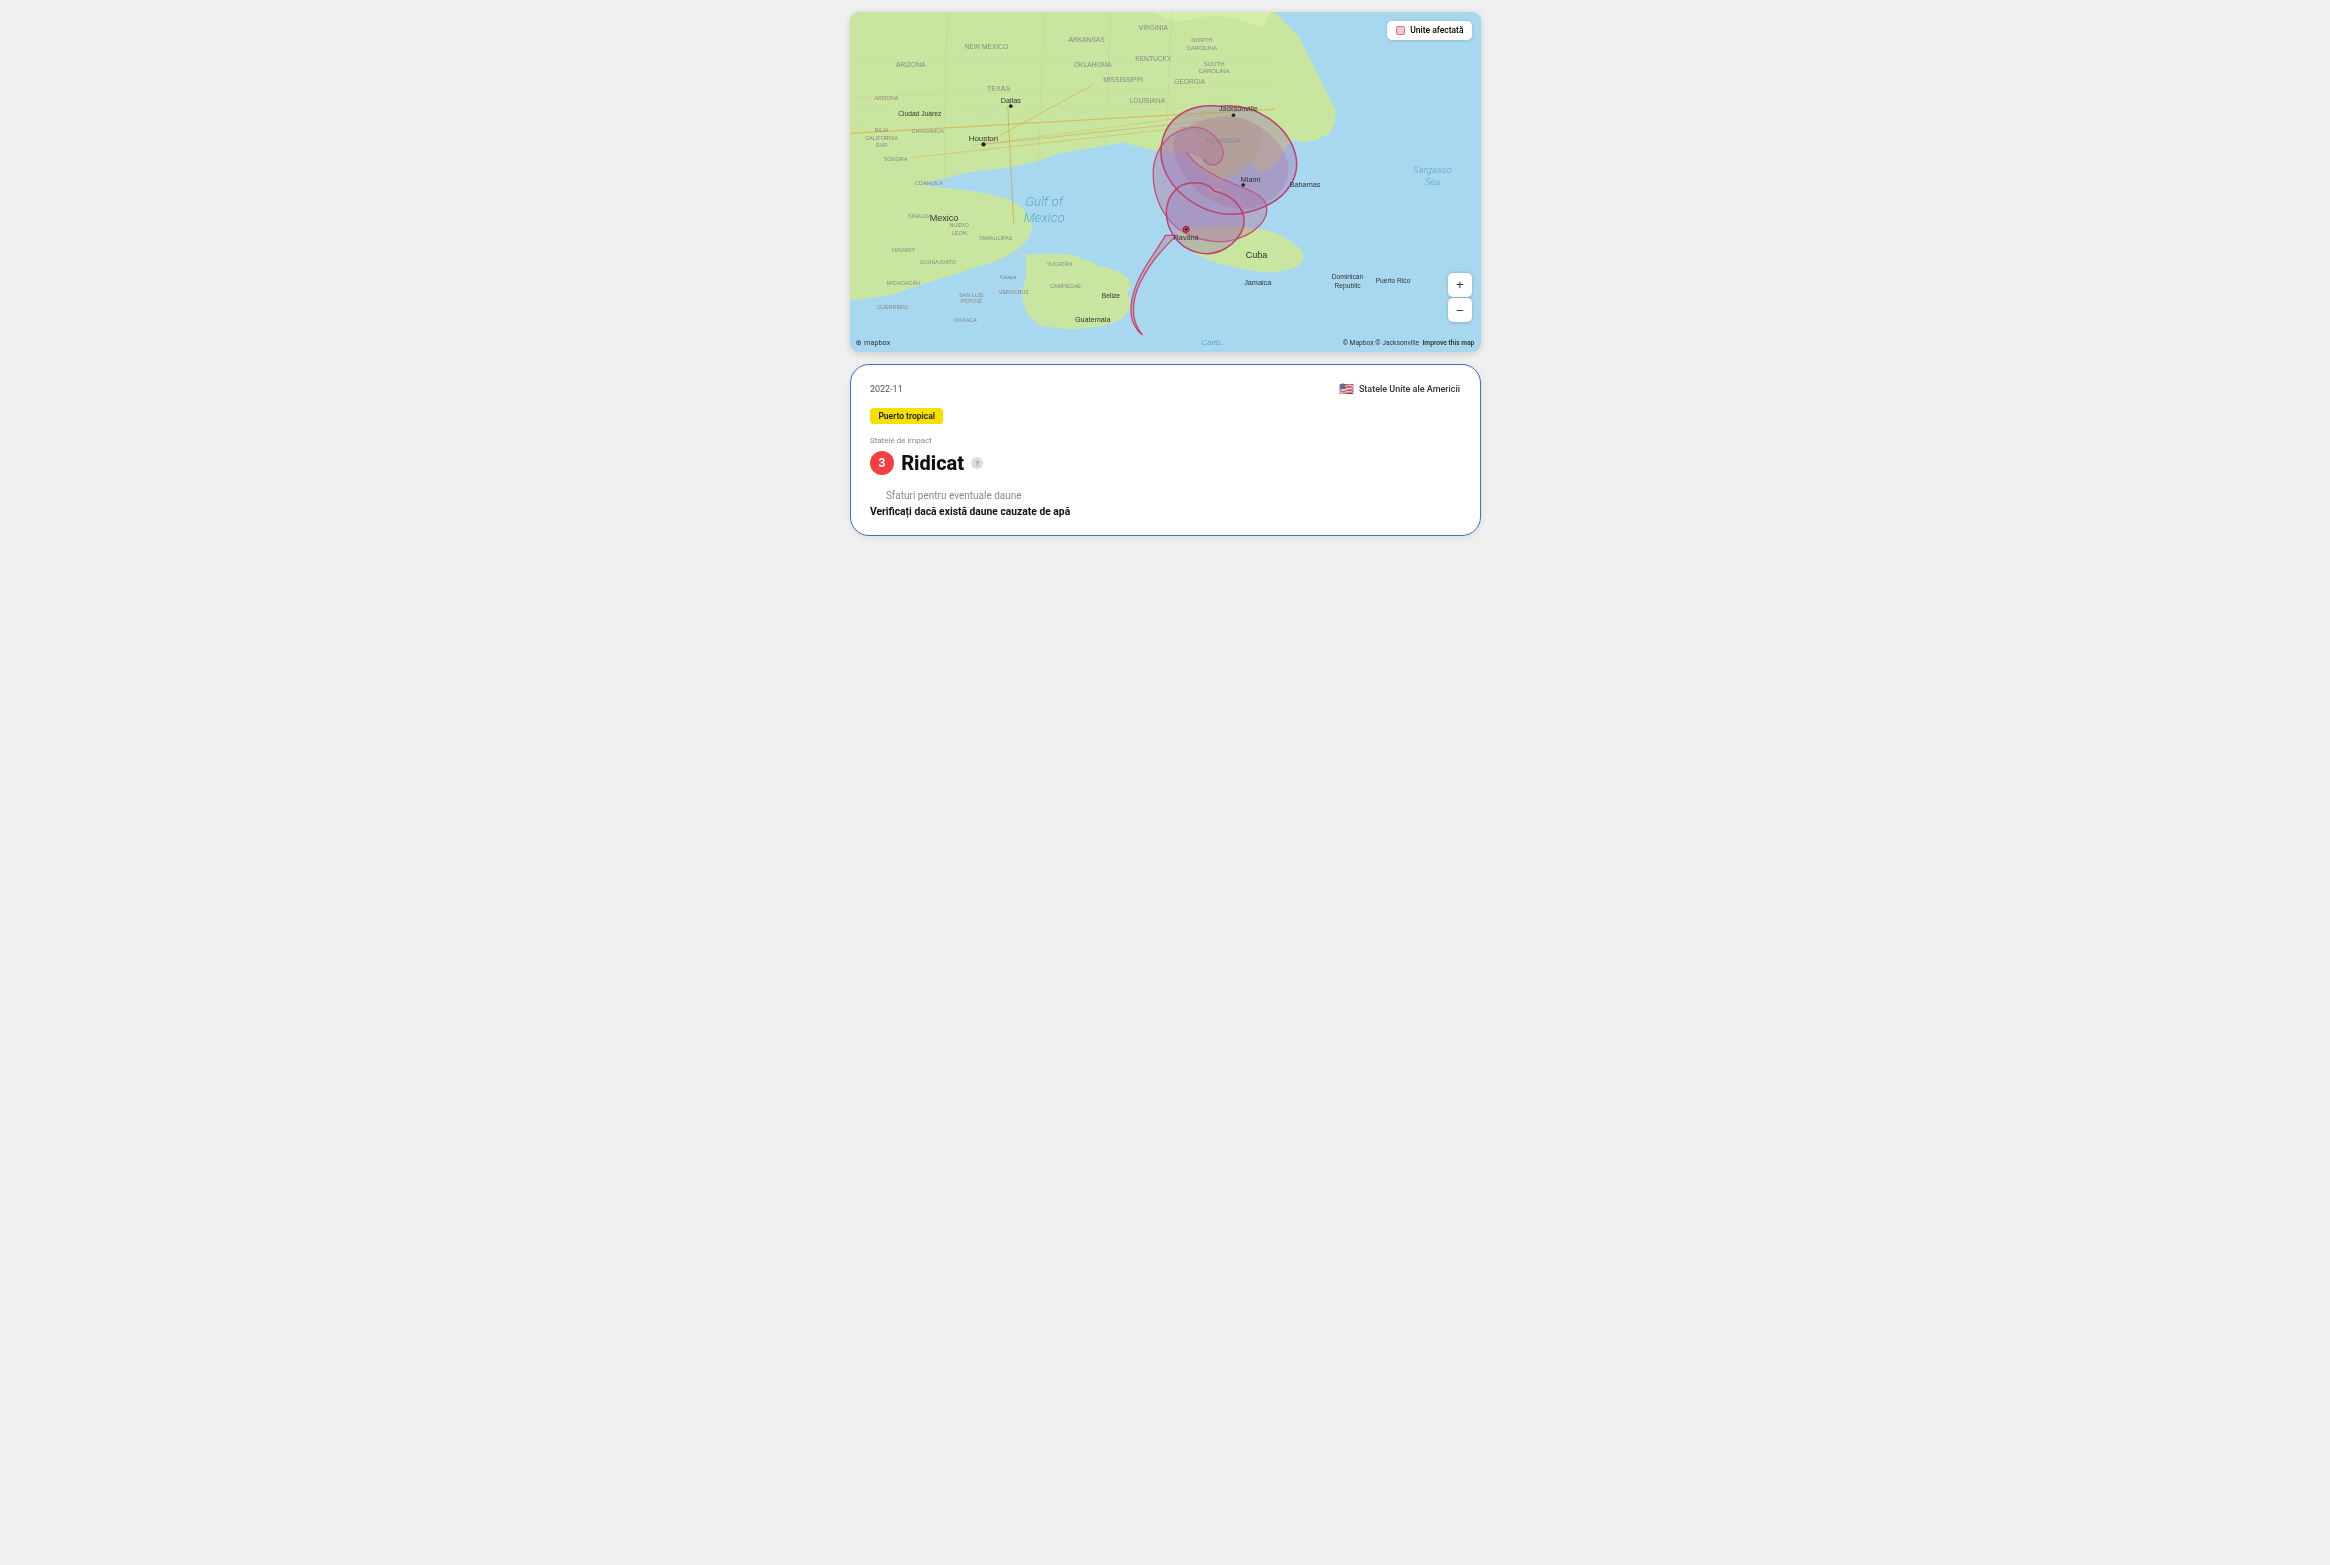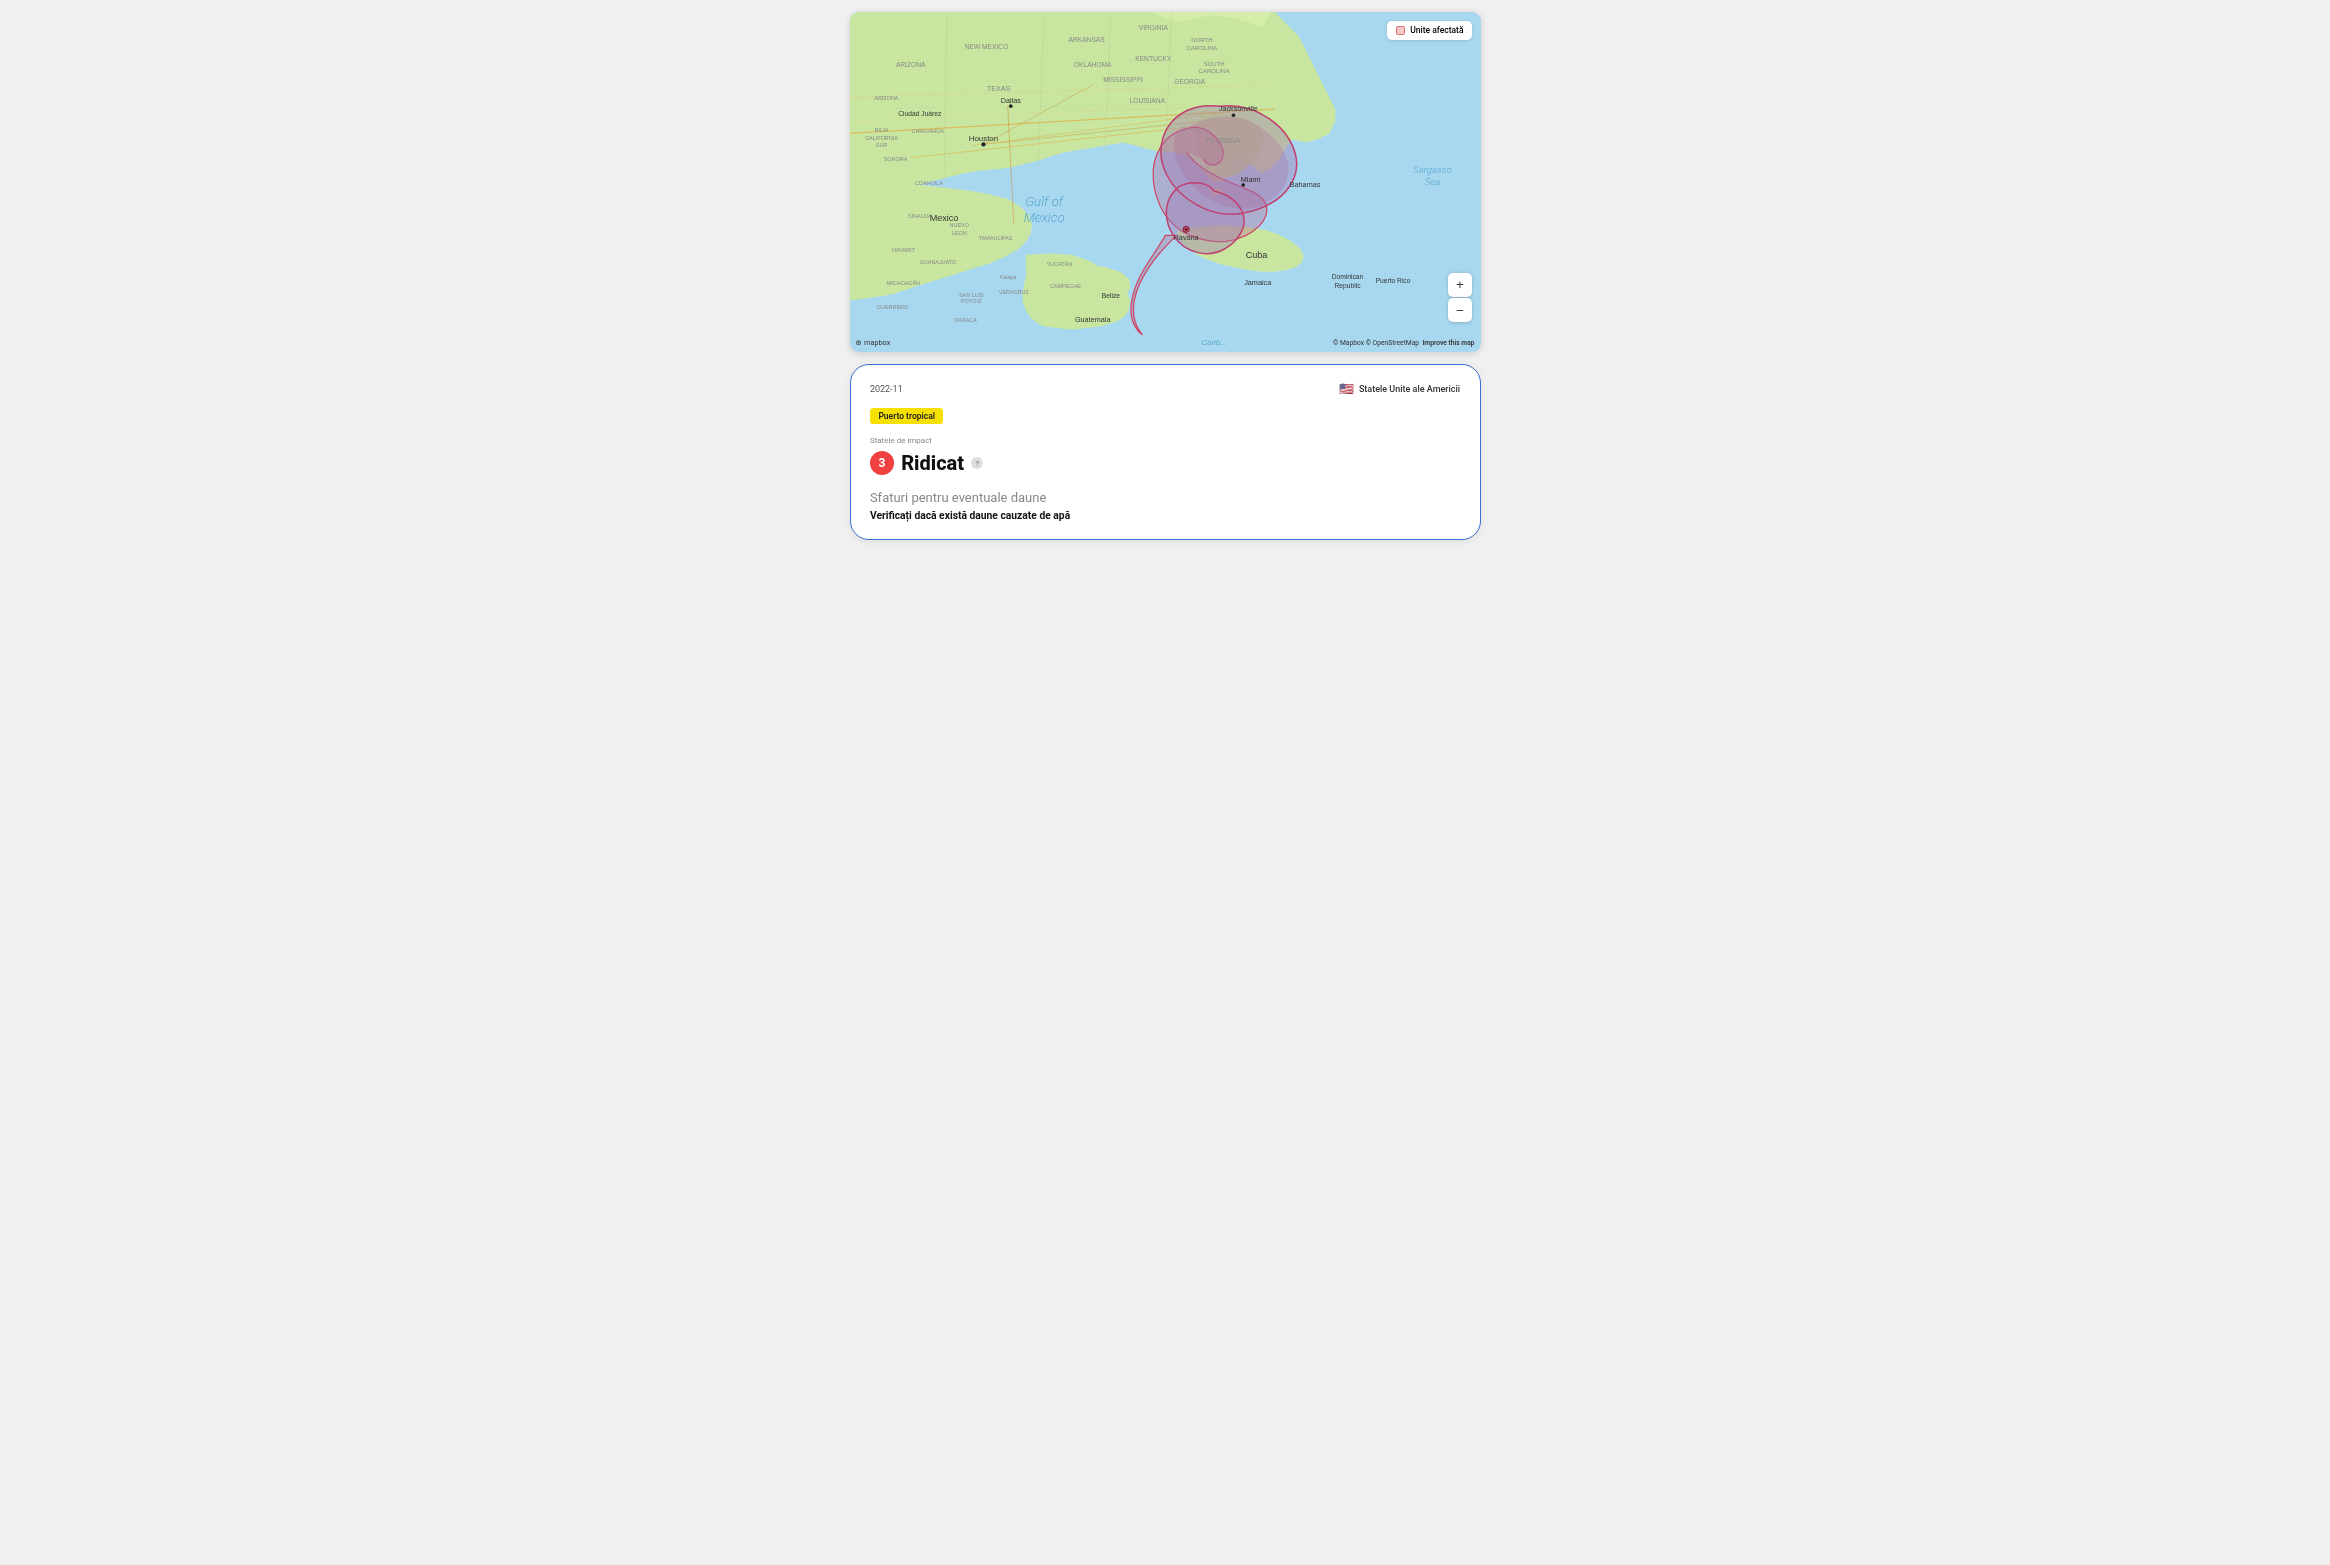--- a/index.html
+++ b/index.html
@@ -175,23 +175,24 @@
       color: #888;
       font-size: 7.3px;
       font-weight: 600;
       display: flex;
       align-items: center;
       justify-content: center;
       cursor: pointer;
       flex-shrink: 0;
     }
     .damage-advice-label {
-      font-size: 13px;
+      font-size: 10px;
       color: #888;
       margin-bottom: 4.9px;
+      margin-left: 16px;
     }
     .damage-advice-text {
       font-size: 10.3px;
       font-weight: 700;
       color: #111;
     }
 
     
     .map-svg {
       width: 100%;
@@ -329,21 +330,21 @@
       <div class="legend-color-box"></div>
       <span>Unite afectată</span>
     </div>
 
     <div class="map-controls">
       <button class="map-ctrl-btn">+</button>
       <button class="map-ctrl-btn">−</button>
     </div>
 
     <div class="map-attribution">
-      <span>© Mapbox © OpenStreetMap</span>
+      <span>© Mapbox © Jacksonville</span>
       &nbsp;<strong>Improve this map</strong>
     </div>
 
     <div class="mapbox-logo">
       <span>⊕</span>
       <span>mapbox</span>
     </div>
   </div>
 
   <div class="info-card">

